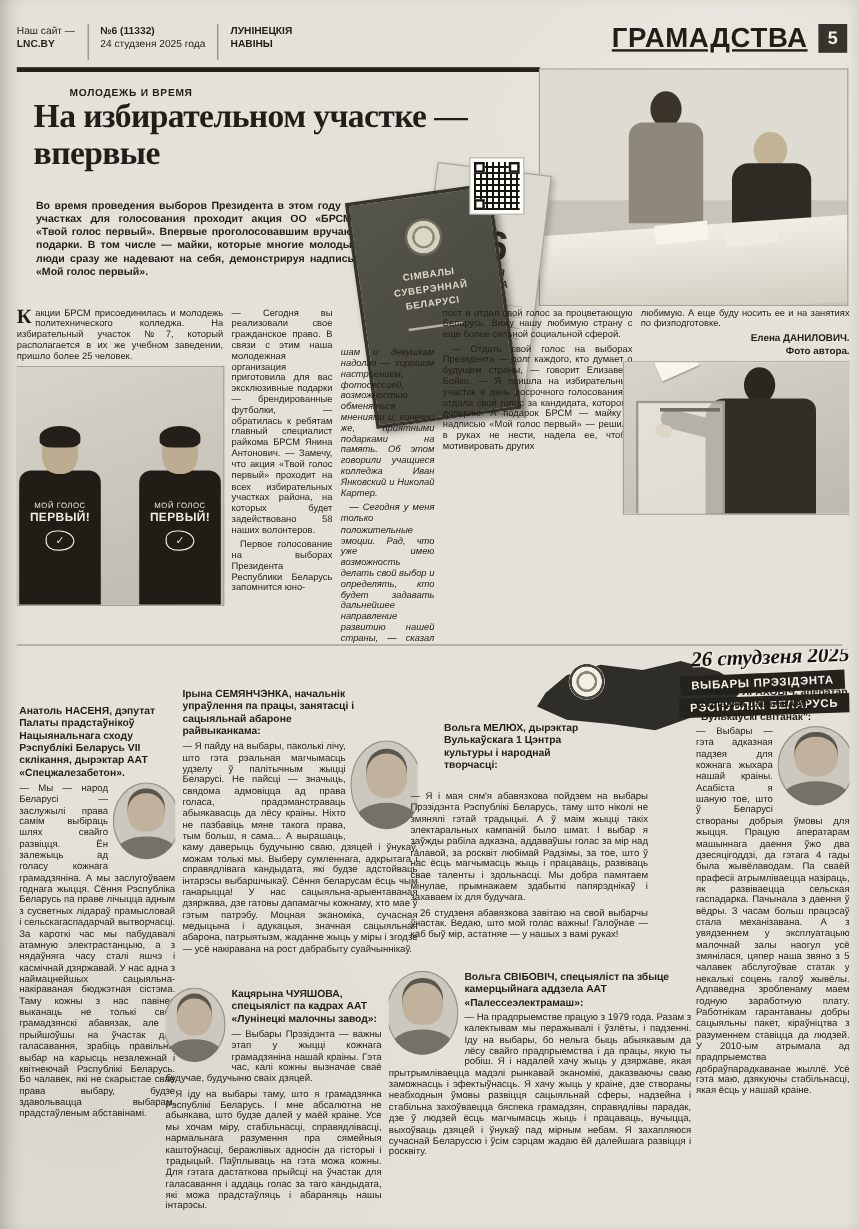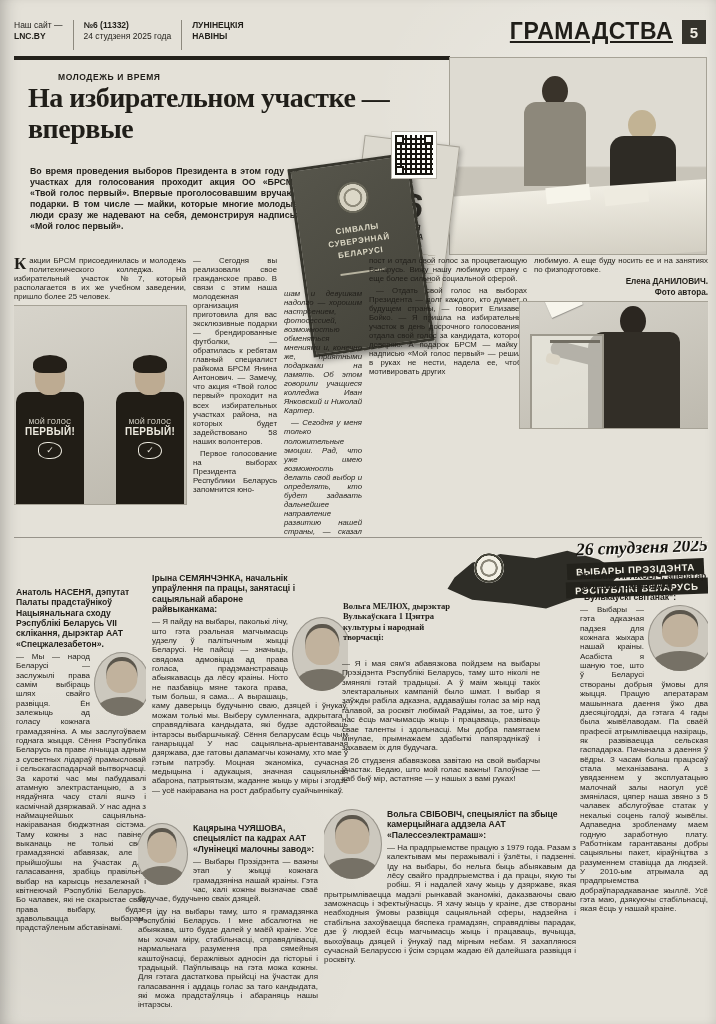--- a/index.html
+++ b/index.html
@@ -107,21 +107,21 @@
   .iv-text p+p{text-indent:8px;}
   .portrait{border-radius:50%;background:#ccc8be;box-shadow:inset 0 0 0 1px #97938a;position:relative;overflow:hidden;}
   .portrait:before{content:"";position:absolute;left:50%;top:14%;transform:translateX(-50%);width:56%;height:50%;
     background:#c1b29d;border-radius:48% 48% 44% 44%;box-shadow:0 -4px 0 0 #5b564c;}
   .portrait:after{content:"";position:absolute;left:6%;bottom:-10%;width:88%;height:40%;background:#767166;border-radius:50% 50% 0 0;}
   .pfr{float:right;margin:0 -4px 2px 4px;}
   .pfl{float:left;margin:0 5px 2px -2px;}
   .iv-nasenya{left:2px;top:46px;width:130px;height:446px;}
   .iv-semyanchenka{left:138px;top:32px;width:196px;height:244px;}
   .iv-sem-head{width:150px;}
-  .iv-melyuh-head{left:329px;top:60px;width:122px;font-family:Liberation Serif, serif;}
+  .iv-melyuh-head{left:356px;top:60px;width:122px;}
   .iv-melyuh-text{left:328px;top:118px;width:198px;height:150px;}
   .iv-chuyashova{left:124px;top:282px;width:180px;height:196px;}
   .iv-svibovich{left:310px;top:268px;width:252px;height:210px;}
   .iv-yarakhovich{left:566px;top:30px;width:128px;height:448px;}
 </style>
 </head>
 <body>
 
 <div class="abs masthead">
   <div class="mh-cell">

